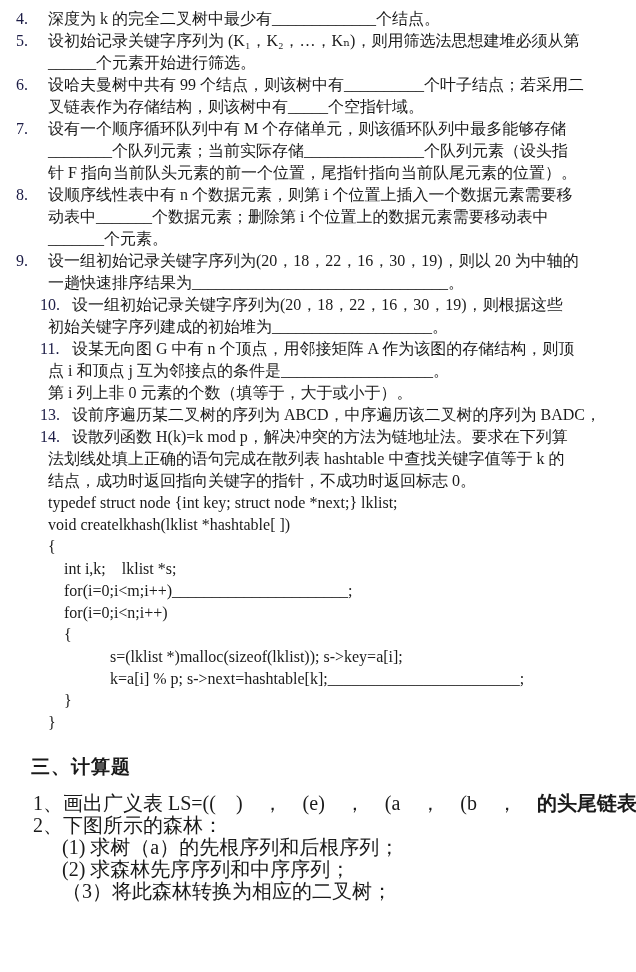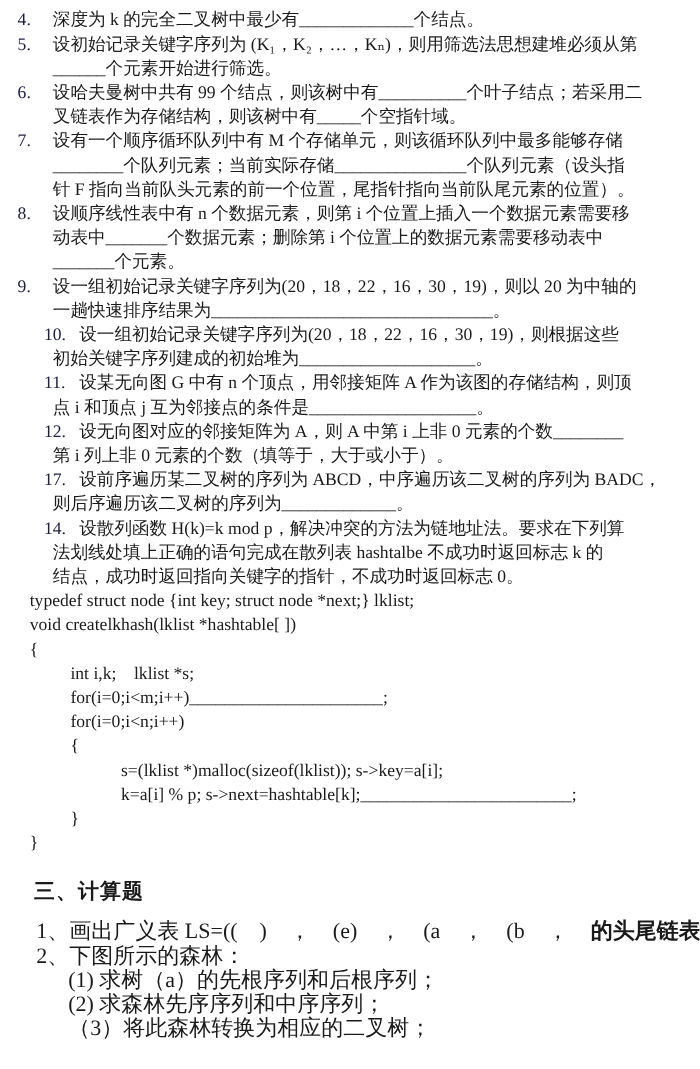--- a/index.html
+++ b/index.html
@@ -25,21 +25,21 @@
     padding-left: 48px;
     white-space: pre;
   }
   .mk {
     position: absolute;
     left: 16px;
     top: 0;
     color: #1c1c46;
   }
   .tab { text-indent: 24px; }
-  .code { padding-left: 27px; }
+  .code { padding-left: 48px; }
   .code.in1 { padding-left: 64px; }
   .code.in2 { padding-left: 80px; margin-left: 30px; }
   .sec-title {
     margin: 20px 0 12px 31px;
     height: 26px;
     line-height: 26px;
     font-size: 19px;
     font-weight: bold;
     letter-spacing: 1px;
     white-space: pre;
@@ -77,28 +77,26 @@
 
   <div class="ln"><span class="mk">9.</span><span>设一组初始记录关键字序列为(20，18，22，16，30，19)，则以 20 为中轴的</span></div>
   <div class="ln"><span>一趟快速排序结果为________________________________。</span></div>
 
   <div class="ln tab"><span class="mk">10.</span><span>设一组初始记录关键字序列为(20，18，22，16，30，19)，则根据这些</span></div>
   <div class="ln"><span>初始关键字序列建成的初始堆为____________________。</span></div>
 
   <div class="ln tab"><span class="mk">11.</span><span>设某无向图 G 中有 n 个顶点，用邻接矩阵 A 作为该图的存储结构，则顶</span></div>
   <div class="ln"><span>点 i 和顶点 j 互为邻接点的条件是___________________。</span></div>
 
-  <div class="ln tab"><span class="mk">12.</span><span>设无向图对应的邻接矩阵为 A，则 A 中第 i 上非 0 元素的个数________</span></div>
   <div class="ln"><span>第 i 列上非 0 元素的个数（填等于，大于或小于）。</span></div>
 
-  <div class="ln tab"><span class="mk">17.</span><span>设前序遍历某二叉树的序列为 ABCD，中序遍历该二叉树的序列为 BADC，</span></div>
-  <div class="ln"><span>则后序遍历该二叉树的序列为_____________。</span></div>
+  <div class="ln tab"><span class="mk">13.</span><span>设前序遍历某二叉树的序列为 ABCD，中序遍历该二叉树的序列为 BADC，</span></div>
 
   <div class="ln tab"><span class="mk">14.</span><span>设散列函数 H(k)=k mod p，解决冲突的方法为链地址法。要求在下列算</span></div>
-  <div class="ln"><span>法划线处填上正确的语句完成在散列表 hashtalbe 不成功时返回标志 k 的</span></div>
+  <div class="ln"><span>法划线处填上正确的语句完成在散列表 hashtable 中查找关键字值等于 k 的</span></div>
   <div class="ln"><span>结点，成功时返回指向关键字的指针，不成功时返回标志 0。</span></div>
 
   <div class="ln code">typedef struct node {int key; struct node *next;} lklist;</div>
   <div class="ln code">void createlkhash(lklist *hashtable[ ])</div>
   <div class="ln code">{</div>
   <div class="ln code in1">int i,k;    lklist *s;</div>
   <div class="ln code in1">for(i=0;i&lt;m;i++)______________________;</div>
   <div class="ln code in1">for(i=0;i&lt;n;i++)</div>
   <div class="ln code in1">{</div>
   <div class="ln code in2">s=(lklist *)malloc(sizeof(lklist)); s-&gt;key=a[i];</div>

